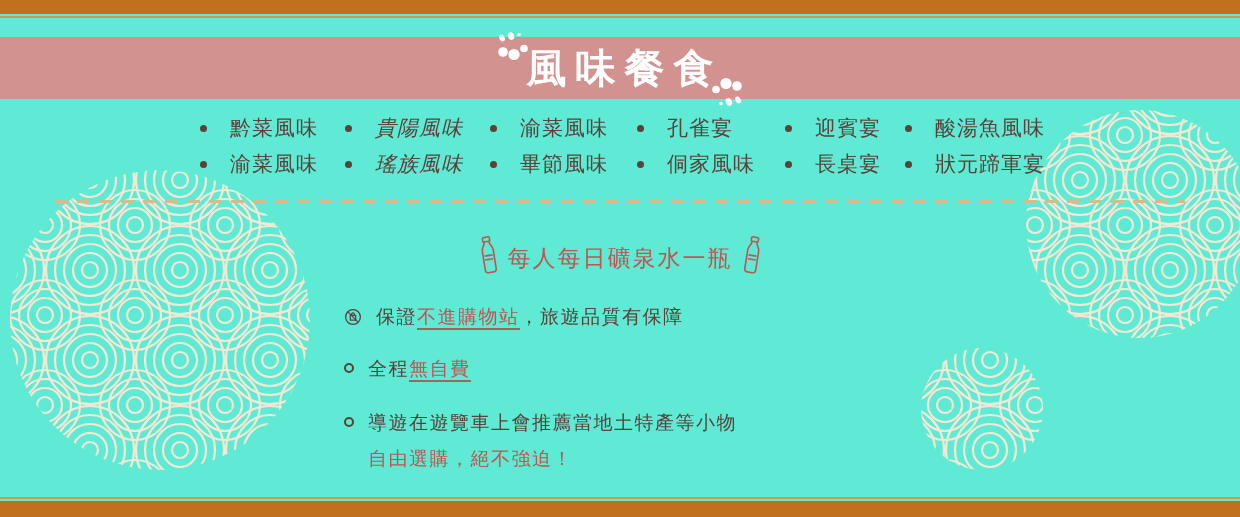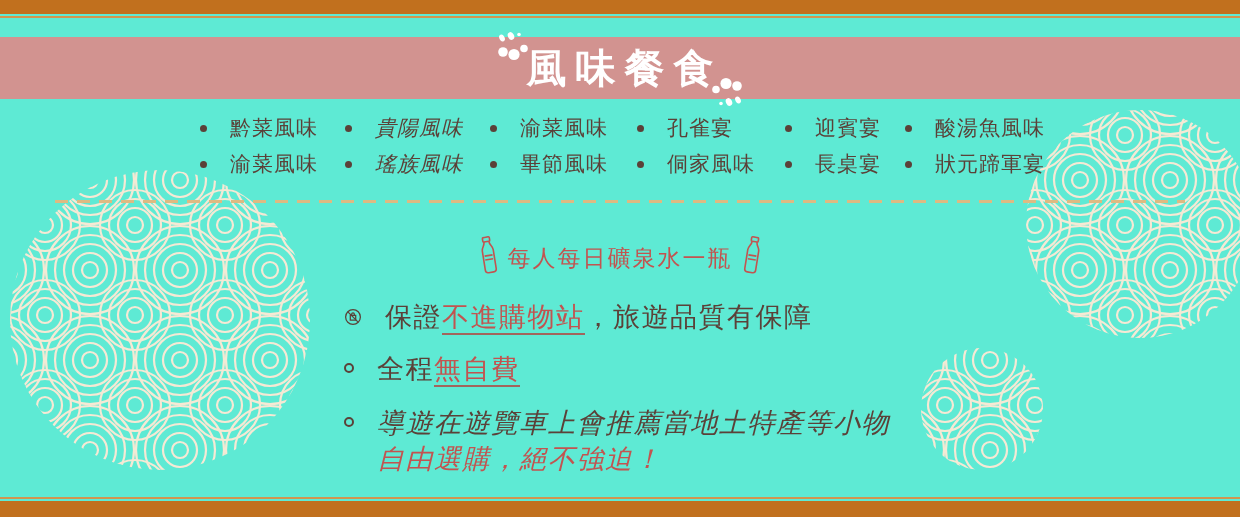--- a/index.html
+++ b/index.html
@@ -40,25 +40,25 @@
           background:repeating-linear-gradient(90deg,#ddba82 0 13px,transparent 13px 22px);}
 
   
   .water{position:absolute;top:236px;left:0;width:100%;display:flex;justify-content:center;
          align-items:flex-end;gap:9px;color:#c25450;font-size:23px;letter-spacing:2px;}
   .bottle{flex:none;}
   .bottle-left{transform:rotate(-9deg);}
   .bottle-right{transform:rotate(9deg);}
 
   
-  .note{position:absolute;left:344px;display:flex;align-items:flex-start;gap:23px;
-        color:#5b4138;font-size:27px;letter-spacing:1.5px;line-height:32px;}
+  .note{position:absolute;left:344px;display:flex;align-items:flex-start;gap:14px;
+        color:#5b4138;font-size:19px;letter-spacing:1.5px;line-height:32px;}
   .note-1{top:301px;}
   .note-2{top:353px;}
-  .note-3{top:405px;line-height:36px;font-style:italic;}
+  .note-3{top:405px;line-height:36px;}
   .nicon{flex:none;margin-top:7px;}
   .ring{width:10px;height:10px;border:2px solid #5b4138;border-radius:50%;margin-top:10px;box-sizing:border-box;flex:none;}
   .ring2{margin-top:12px;}
   .hl{color:#c25450;}
   .u{border-bottom:2px solid #a2655c;padding-bottom:1px;}
   .note-line2{color:#c25450;}
 </style>
 </head>
 <body>
 

